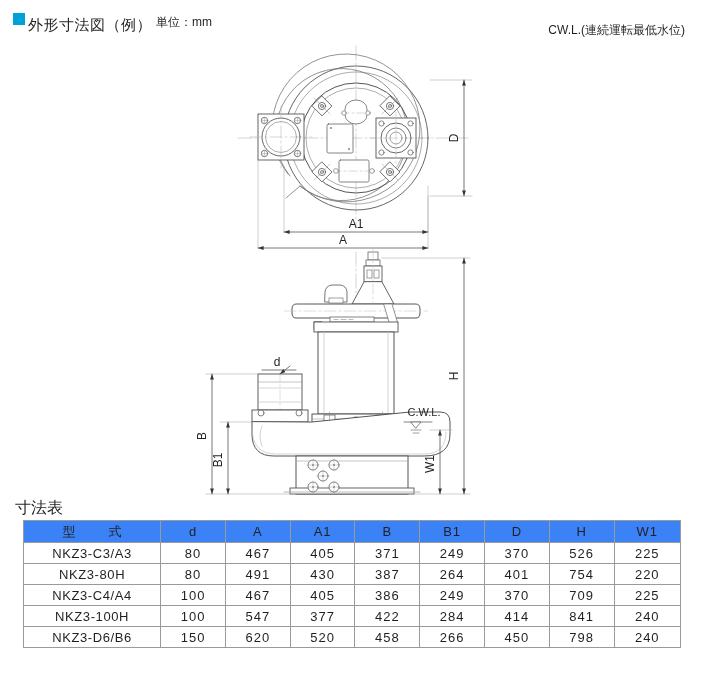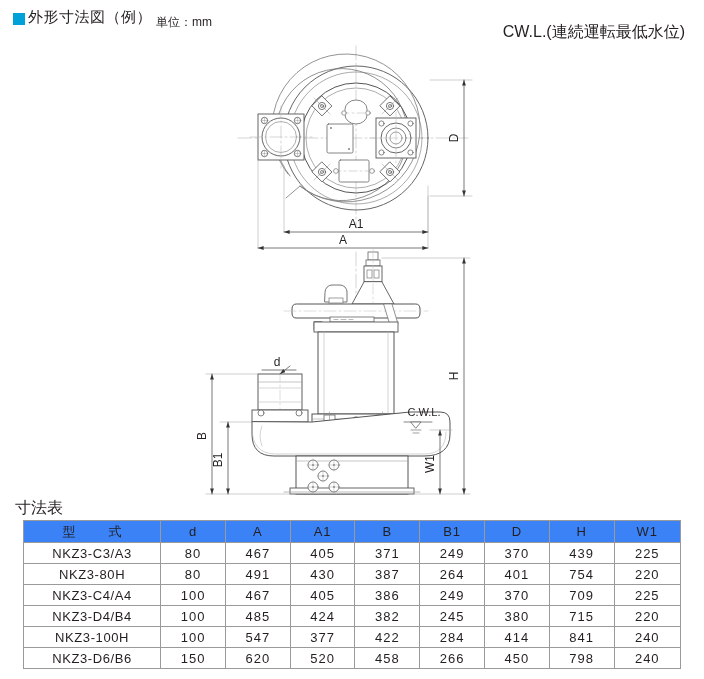--- a/index.html
+++ b/index.html
@@ -23,36 +23,36 @@
     width: 704px; height: 40px;
   }
   #title-bullet {
     position: absolute;
     left: 13px; top: 13px;
     width: 12px; height: 12px;
     background: #00a0d8;
   }
   #title-text {
     position: absolute;
-    left: 28px; top: 8px;
+    left: 28px; top: 16px;
     font-size: 15px;
     letter-spacing: 0.5px;
     white-space: nowrap;
     text-align: right;
   }
   #unit-text {
     position: absolute;
     left: 156px; top: 14px;
     font-size: 12px;
     white-space: nowrap;
   }
   #cwl-header {
     position: absolute;
     right: 19px; top: 22px;
-    font-size: 16px;
+    font-size: 12px;
     white-space: nowrap;
   }
 
   
   #drawing {
     position: absolute;
     left: 0; top: 36px;
     width: 704px; height: 460px;
   }
   #drawing svg { display: block; }
@@ -410,21 +410,21 @@
     </thead>
     <tbody>
       <tr>
         <td>NKZ3-C3/A3</td>
         <td>80</td>
         <td>467</td>
         <td>405</td>
         <td>371</td>
         <td>249</td>
         <td>370</td>
-        <td>439</td>
+        <td>526</td>
         <td>225</td>
       </tr>
       <tr>
         <td>NKZ3-80H</td>
         <td>80</td>
         <td>491</td>
         <td>430</td>
         <td>387</td>
         <td>264</td>
         <td>401</td>
@@ -436,31 +436,20 @@
         <td>100</td>
         <td>467</td>
         <td>405</td>
         <td>386</td>
         <td>249</td>
         <td>370</td>
         <td>709</td>
         <td>225</td>
       </tr>
       <tr>
-        <td>NKZ3-D4/B4</td>
-        <td>100</td>
-        <td>485</td>
-        <td>424</td>
-        <td>382</td>
-        <td>245</td>
-        <td>380</td>
-        <td>715</td>
-        <td>220</td>
-      </tr>
-      <tr>
         <td>NKZ3-100H</td>
         <td>100</td>
         <td>547</td>
         <td>377</td>
         <td>422</td>
         <td>284</td>
         <td>414</td>
         <td>841</td>
         <td>240</td>
       </tr>

